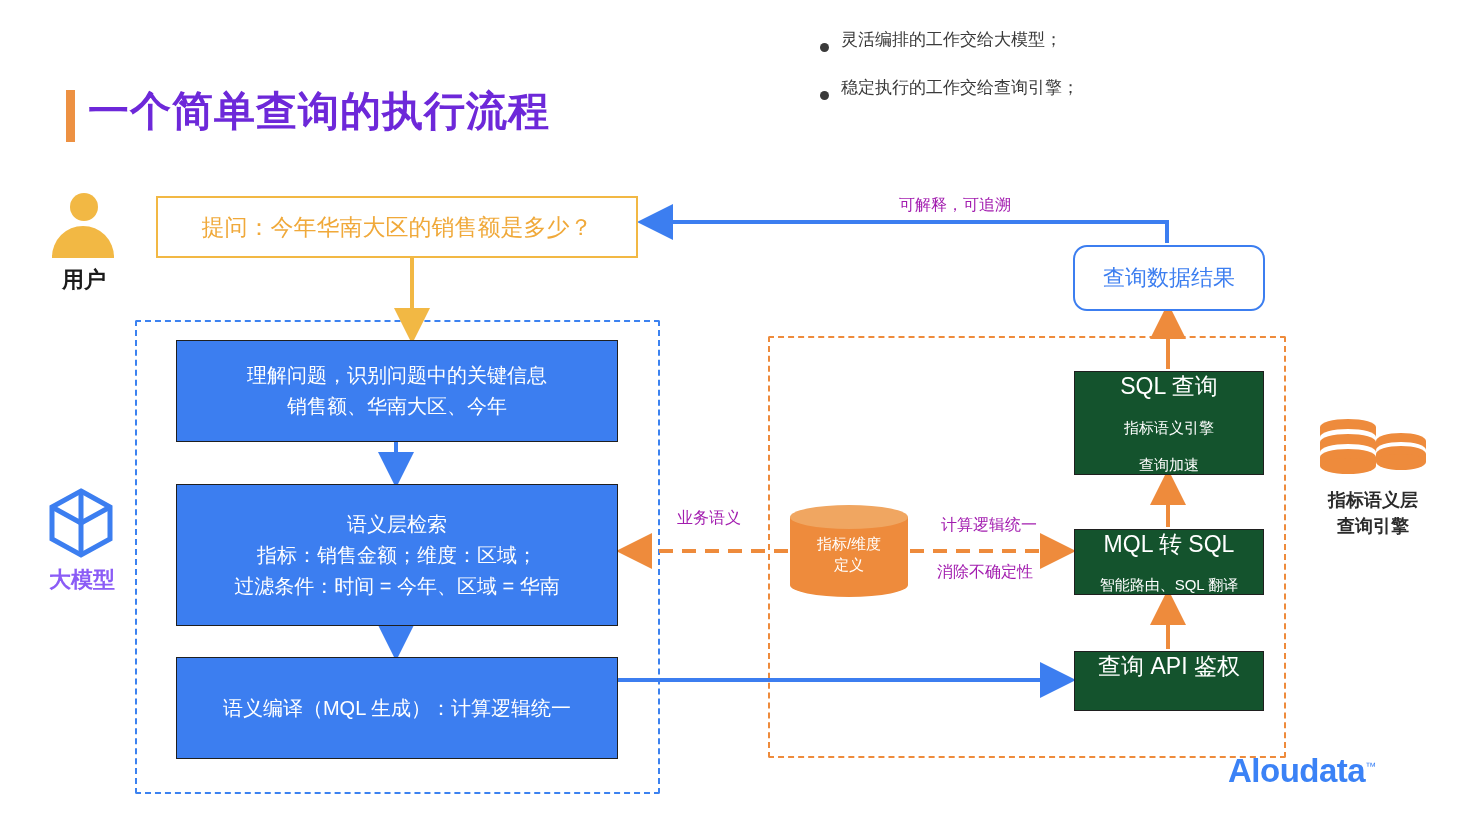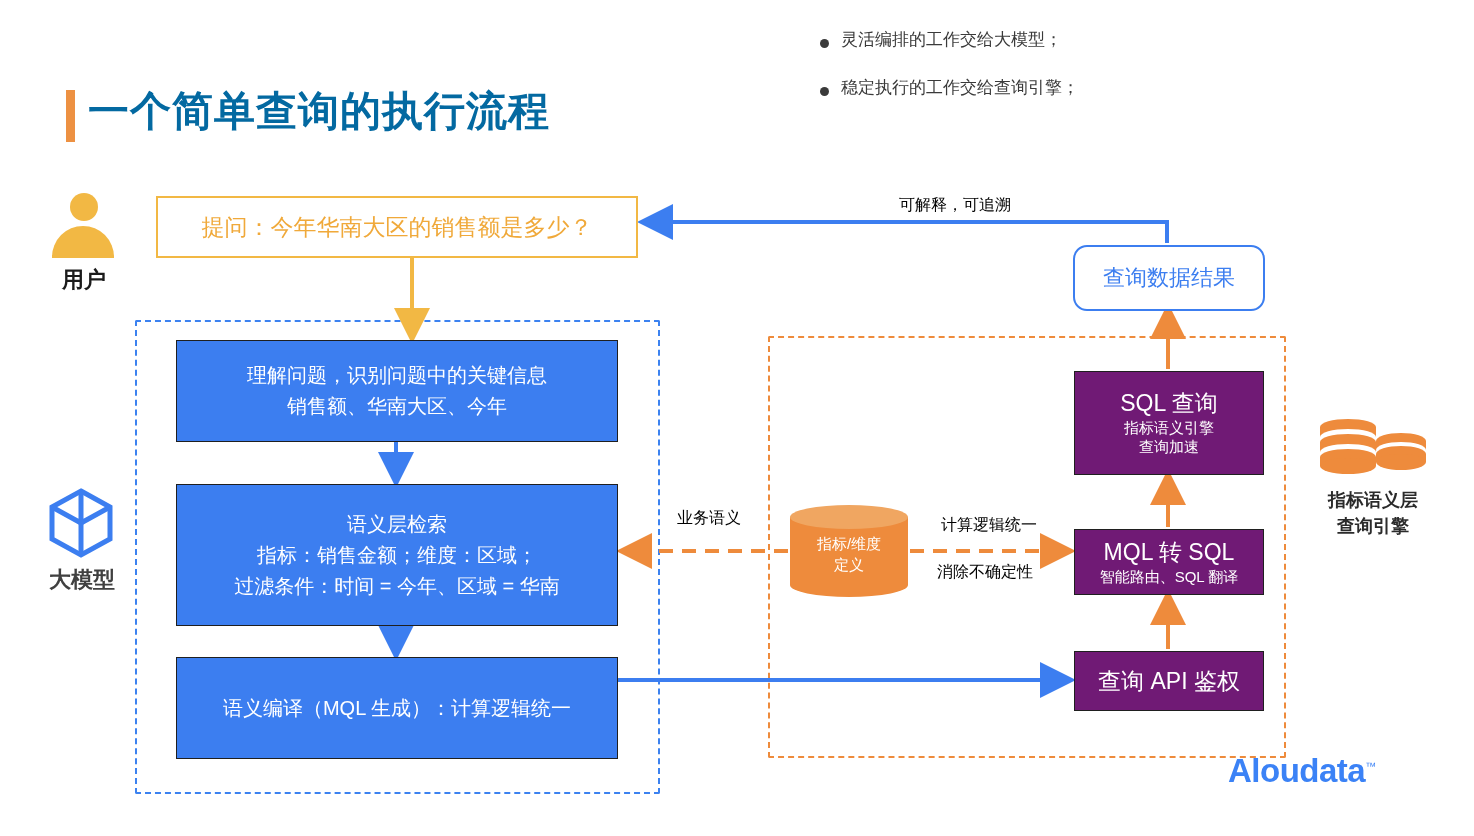--- a/index.html
+++ b/index.html
@@ -2,66 +2,66 @@
 <html><head>
 <meta charset="utf-8">
 <style>
   html,body{margin:0;padding:0;background:#ffffff;}
   body{width:1474px;height:836px;position:relative;overflow:hidden;
        font-family:"Liberation Sans","DejaVu Sans",sans-serif;color:#2b2b2b;}
   .abs{position:absolute;}
 
   
   #title-bar{left:66px;top:90px;width:9px;height:52px;background:#ED9142;}
-  #page-title{left:88px;top:84px;font-size:41px;font-weight:bold;color:#0369a1;
+  #page-title{left:88px;top:84px;font-size:41px;font-weight:bold;color:#6d28d9;
               letter-spacing:1px;white-space:nowrap;}
 
   
   #bullets{left:820px;top:28px;width:620px;}
-  .bullet-row{display:flex;align-items:center;margin-bottom:24px;}
+  .bullet-row{display:flex;align-items:flex-end;margin-bottom:24px;}
   .bullet-dot{width:9px;height:9px;border-radius:50%;background:#3a3a3a;
               margin-top:8px;margin-right:12px;flex:0 0 auto;}
   .bullet-text{font-size:17px;color:#3a3a3a;line-height:1.4;}
 
   
   #llm-region{left:135px;top:320px;width:521px;height:470px;
               border:2px dashed #3C82F0;border-radius:2px;}
   
   #engine-region{left:768px;top:336px;width:514px;height:418px;
                  border:2px dashed #EE8B3C;border-radius:2px;}
   #user-head{left:70px;top:193px;width:28px;height:28px;border-radius:50%;background:#F2B844;}
   #user-body{left:52px;top:226px;width:62px;height:32px;background:#F2B844;
              border-radius:31px 31px 0 0;}
   #user-label{left:52px;top:265px;width:64px;text-align:center;font-size:22px;
               font-weight:bold;color:#1b1b1b;}
 
   
   #llm-icon{left:44px;top:486px;width:74px;height:74px;}
   #llm-label{left:22px;top:565px;width:120px;text-align:center;font-size:22px;
-             font-weight:bold;color:#404040;}
+             font-weight:bold;color:#8b5cf6;}
 
   
   #question-box{left:156px;top:196px;width:478px;height:58px;
                 border:2px solid #F2B844;border-radius:0;background:#fff;
                 display:flex;align-items:center;justify-content:center;}
   #question-text{font-size:23px;color:#F0A93A;white-space:nowrap;}
 
   
   .blue-box{background:#3C7EF0;border:1.5px solid #1f1f1f;color:#fff;
             display:flex;flex-direction:column;align-items:center;
             justify-content:center;text-align:center;}
   .blue-line{font-size:20px;line-height:1.55;white-space:nowrap;}
   #box-understand{left:176px;top:340px;width:440px;height:100px;}
   #box-retrieval{left:176px;top:484px;width:440px;height:140px;}
   #box-compile{left:176px;top:657px;width:440px;height:100px;}
 
   
-  .orange-box{background:#701a75;border:1.5px solid #1f1f1f;color:#fff;
+  .orange-box{background:#14532d;border:1.5px solid #1f1f1f;color:#fff;
               display:flex;flex-direction:column;align-items:center;
-              justify-content:center;text-align:center;}
+              justify-content:space-between;text-align:center;}
   .ob-title{font-size:23px;line-height:1.25;white-space:nowrap;}
   .ob-sub{font-size:15px;line-height:1.3;white-space:nowrap;}
   #box-sql{left:1074px;top:371px;width:188px;height:102px;}
   #box-mql{left:1074px;top:529px;width:188px;height:64px;}
   #box-api{left:1074px;top:651px;width:188px;height:58px;}
 
   
   #result-box{left:1073px;top:245px;width:188px;height:62px;background:#fff;
               border:2px solid #3C7EF0;border-radius:14px;
               display:flex;align-items:center;justify-content:center;}
@@ -76,21 +76,21 @@
            background:#EE8B3C;}
   #cyl-text{position:absolute;left:0;top:28px;width:118px;text-align:center;
             color:#fff;font-size:15px;line-height:1.4;z-index:3;}
 
   
   #db-icon{left:1318px;top:418px;width:110px;height:62px;}
   #db-label{left:1288px;top:487px;width:170px;text-align:center;font-size:18px;
             font-weight:bold;color:#2b2b2b;line-height:1.45;}
 
   
-  .edge-label{font-size:16px;color:#000000;white-space:nowrap;}
+  .edge-label{font-size:16px;color:#a21caf;white-space:nowrap;}
   #lbl-trace{left:899px;top:195px;}
   #lbl-biz{left:677px;top:508px;}
   #lbl-calc{left:941px;top:515px;}
   #lbl-uncertain{left:937px;top:562px;}
 
   
   #logo{left:1228px;top:752px;font-size:33px;font-weight:bold;color:#3b82f6;
         letter-spacing:-0.5px;}
   #logo-tm{font-size:11px;vertical-align:super;font-weight:normal;}
 

